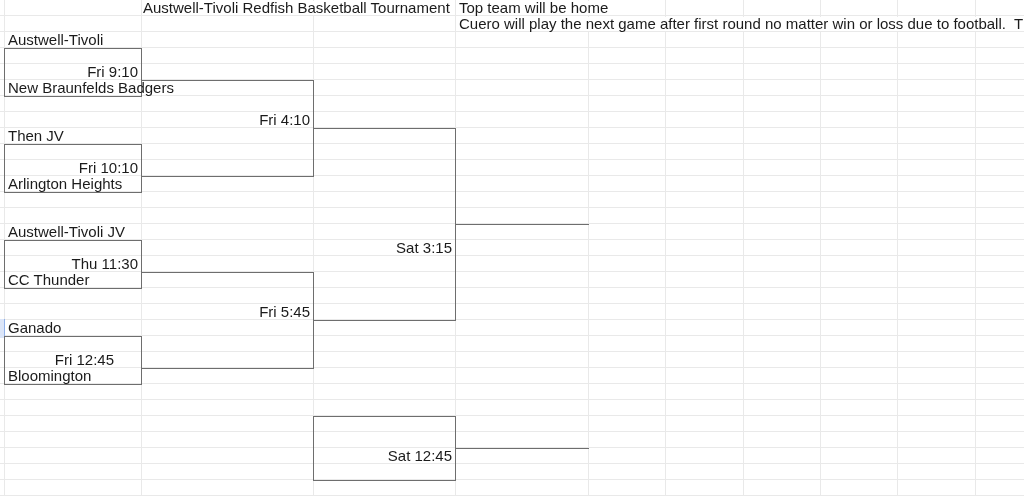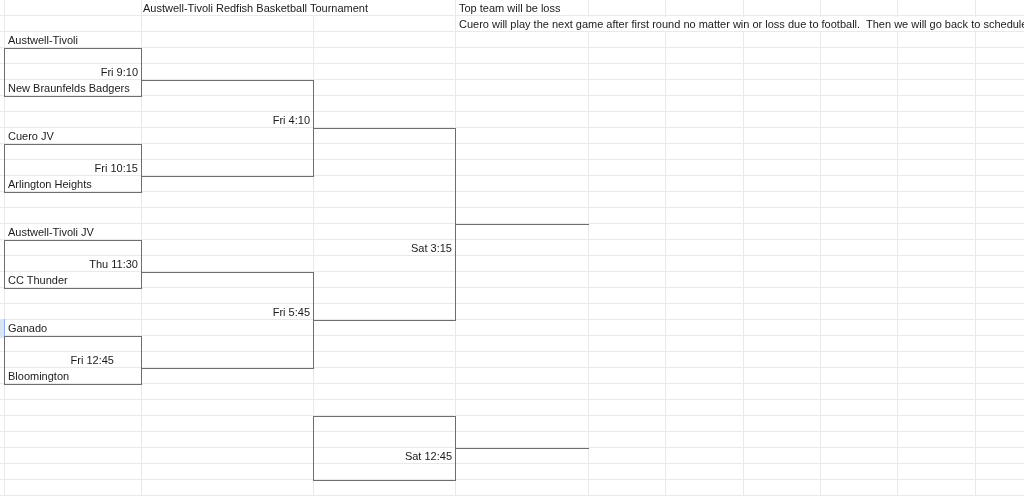--- a/index.html
+++ b/index.html
@@ -15,21 +15,21 @@
     width: 1024px;
     height: 496px;
     background-color: #ffffff;
     
     background-image: repeating-linear-gradient(
       to bottom,
       transparent 0px, transparent 15px,
       var(--c-gridline, #e9e9e9) 15px, var(--c-gridline, #e9e9e9) 16px
     );
     font-family: "Liberation Sans", "DejaVu Sans", sans-serif;
-    font-size: 11px;
+    font-size: 15px;
     color: var(--c-text, #1b1b1b);
   }
   .vl {              
     position: absolute;
     top: 0; bottom: 0;
     width: 1px;
     background: var(--c-gridline, #e9e9e9);
   }
   .bl {              
     position: absolute;
@@ -108,29 +108,29 @@
   <div class="bl" style="left:313px;top:320px;width:143px;height:1px"></div>
   <div class="bl" style="left:455px;top:224px;width:134px;height:1px"></div>
 
   <div class="bl" style="left:313px;top:416px;width:143px;height:1px"></div>
   <div class="bl" style="left:313px;top:416px;width:1px;height:65px"></div>
   <div class="bl" style="left:455px;top:416px;width:1px;height:65px"></div>
   <div class="bl" style="left:313px;top:480px;width:143px;height:1px"></div>
   <div class="bl" style="left:455px;top:448px;width:134px;height:1px"></div>
 
   <span class="hdr" style="left:143px;top:1px">Austwell-Tivoli Redfish Basketball Tournament</span>
-  <span class="hdr" style="left:459px;top:1px">Top team will be loss</span>
+  <span class="hdr" style="left:459px;top:1px">Top team will be home</span>
   <span class="hdr" style="left:459px;top:17px">Cuero will play the next game after first round no matter win or loss due to football.  Then we will go back to scheduled times.</span>
 
   <span class="cell" style="left:8px;top:32px">Austwell-Tivoli</span>
   <span class="cell time" style="right:886px;top:64px">Fri 9:10</span>
   <span class="cell" style="left:8px;top:80px">New Braunfelds Badgers</span>
 
-  <span class="cell" style="left:8px;top:128px">Cuero JV</span>
-  <span class="cell time" style="right:886px;top:160px">Fri 10:15</span>
+  <span class="cell" style="left:8px;top:128px">Then JV</span>
+  <span class="cell time" style="right:886px;top:160px">Fri 10:10</span>
   <span class="cell" style="left:8px;top:176px">Arlington Heights</span>
 
   <span class="cell" style="left:8px;top:224px">Austwell-Tivoli JV</span>
   <span class="cell time" style="right:886px;top:256px">Thu 11:30</span>
   <span class="cell" style="left:8px;top:272px">CC Thunder</span>
 
   <span class="cell" style="left:8px;top:320px">Ganado</span>
   <span class="cell time" style="right:910px;top:352px">Fri 12:45</span>
   <span class="cell" style="left:8px;top:368px">Bloomington</span>
 

